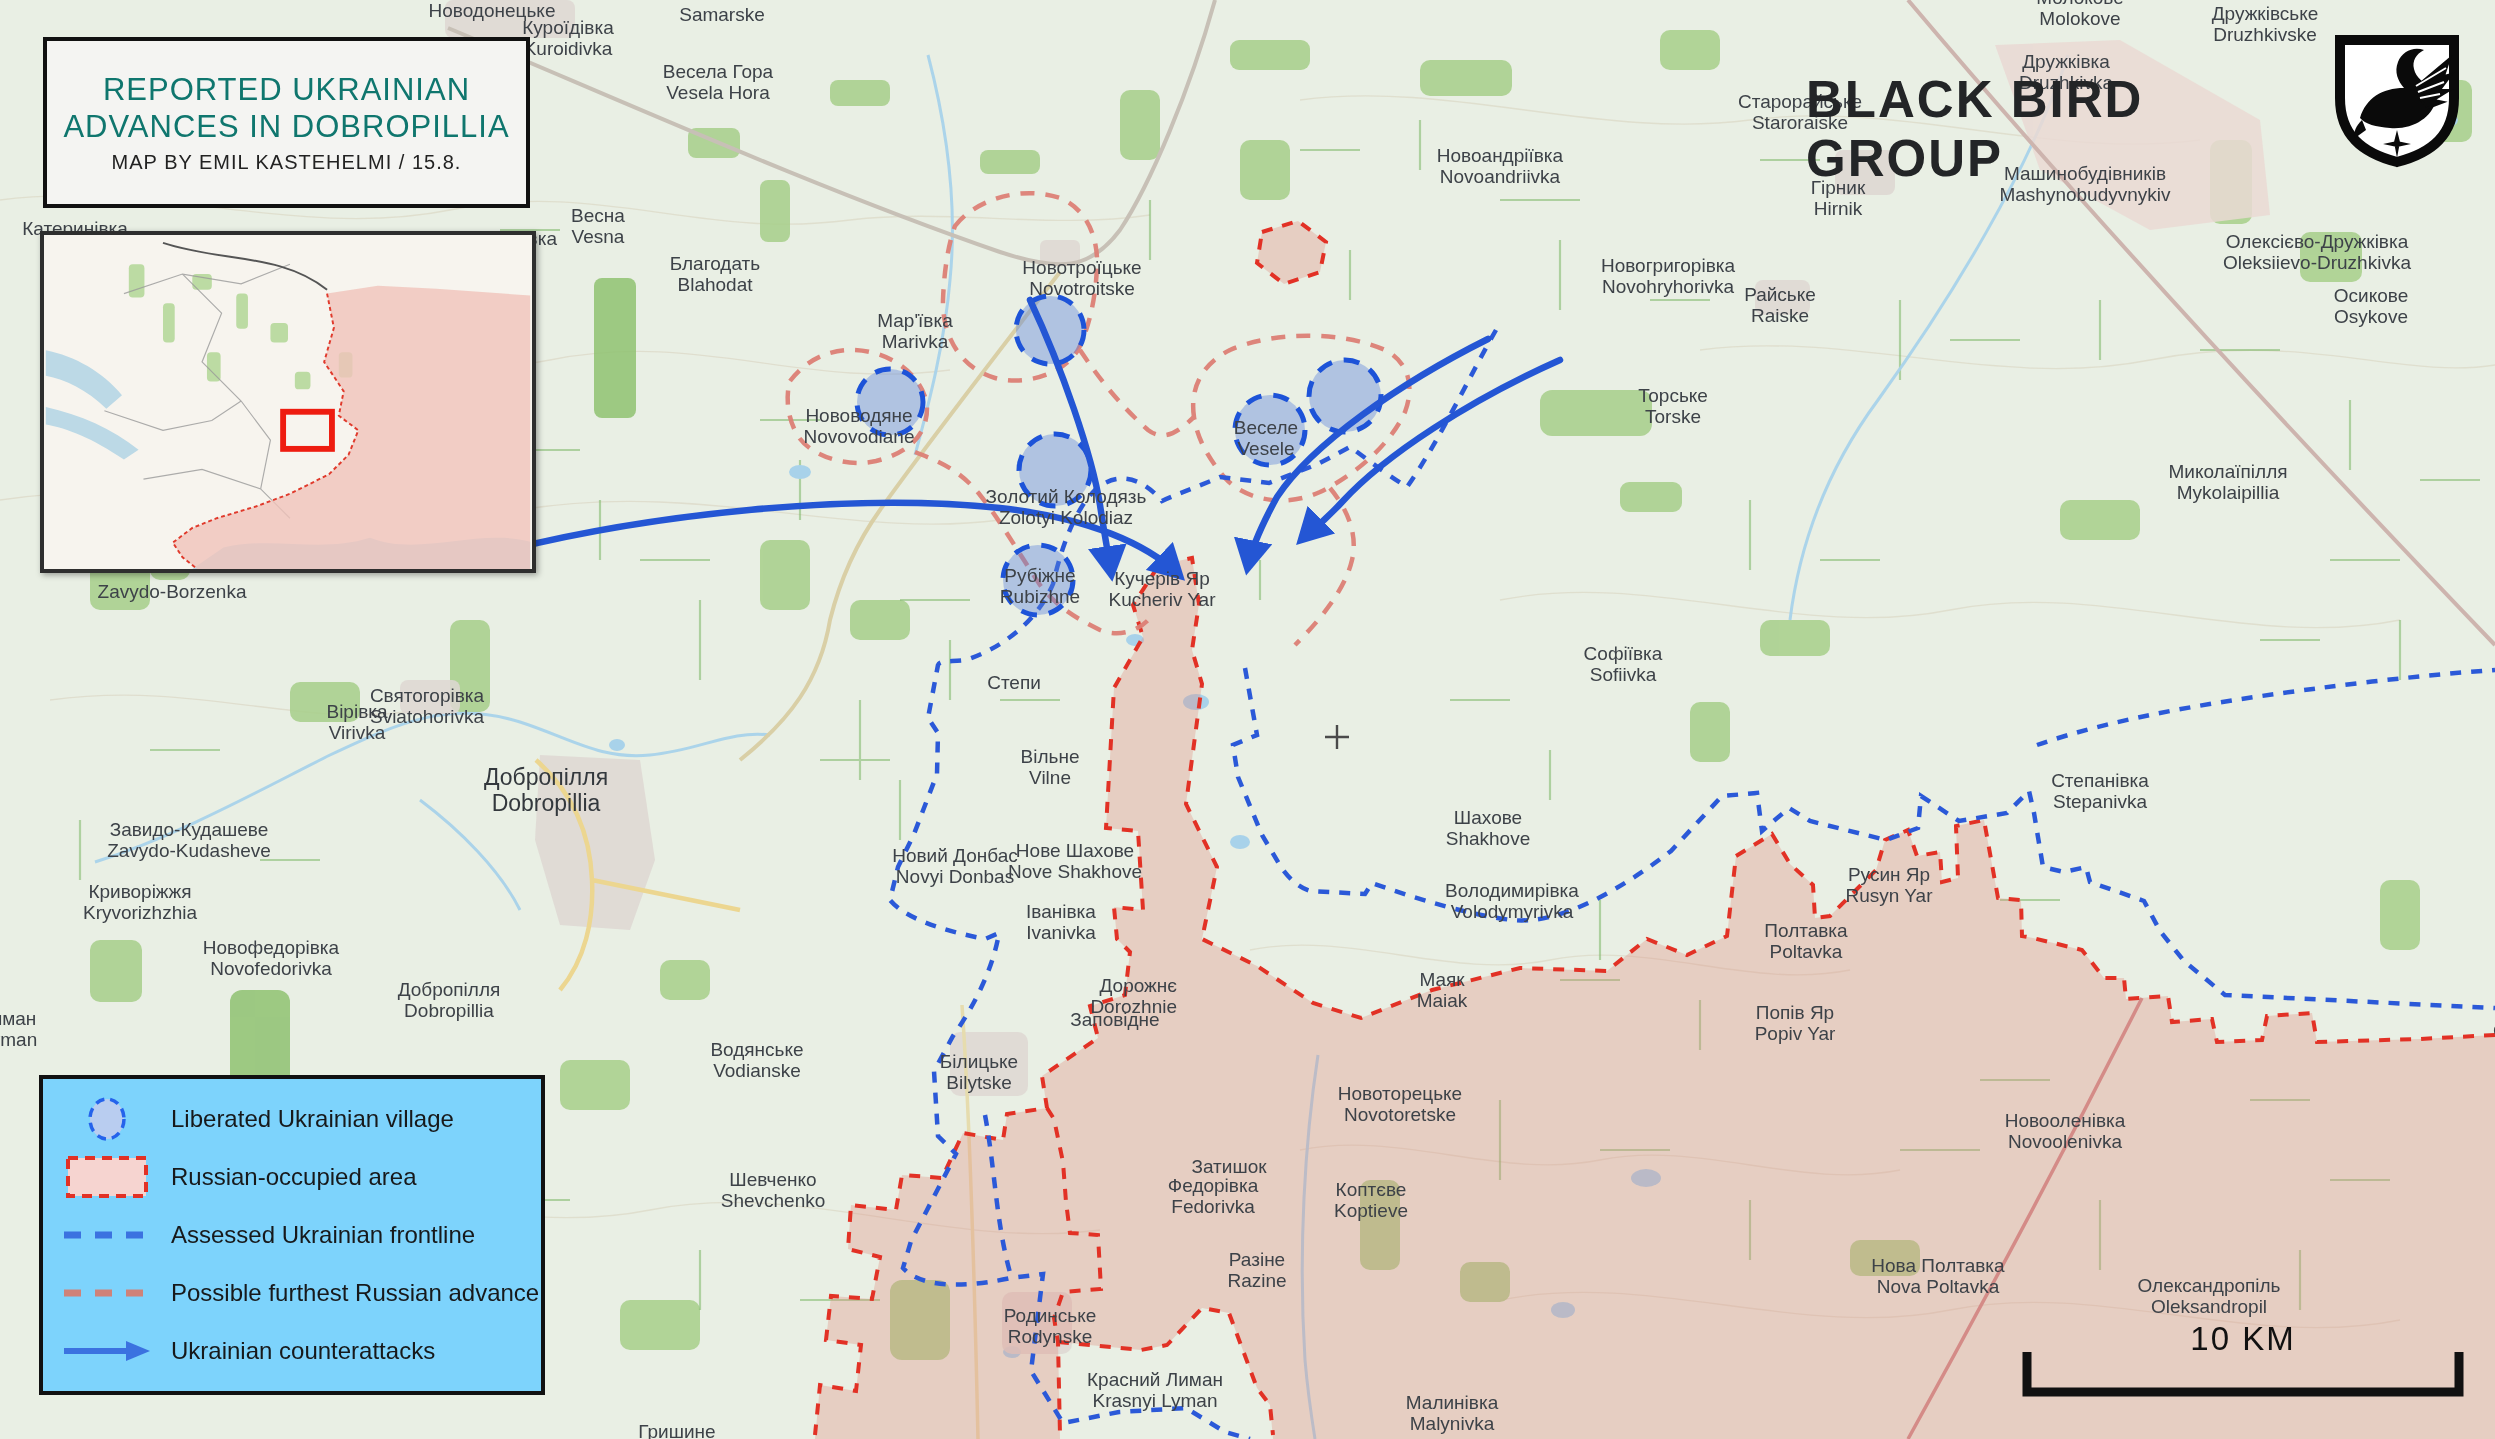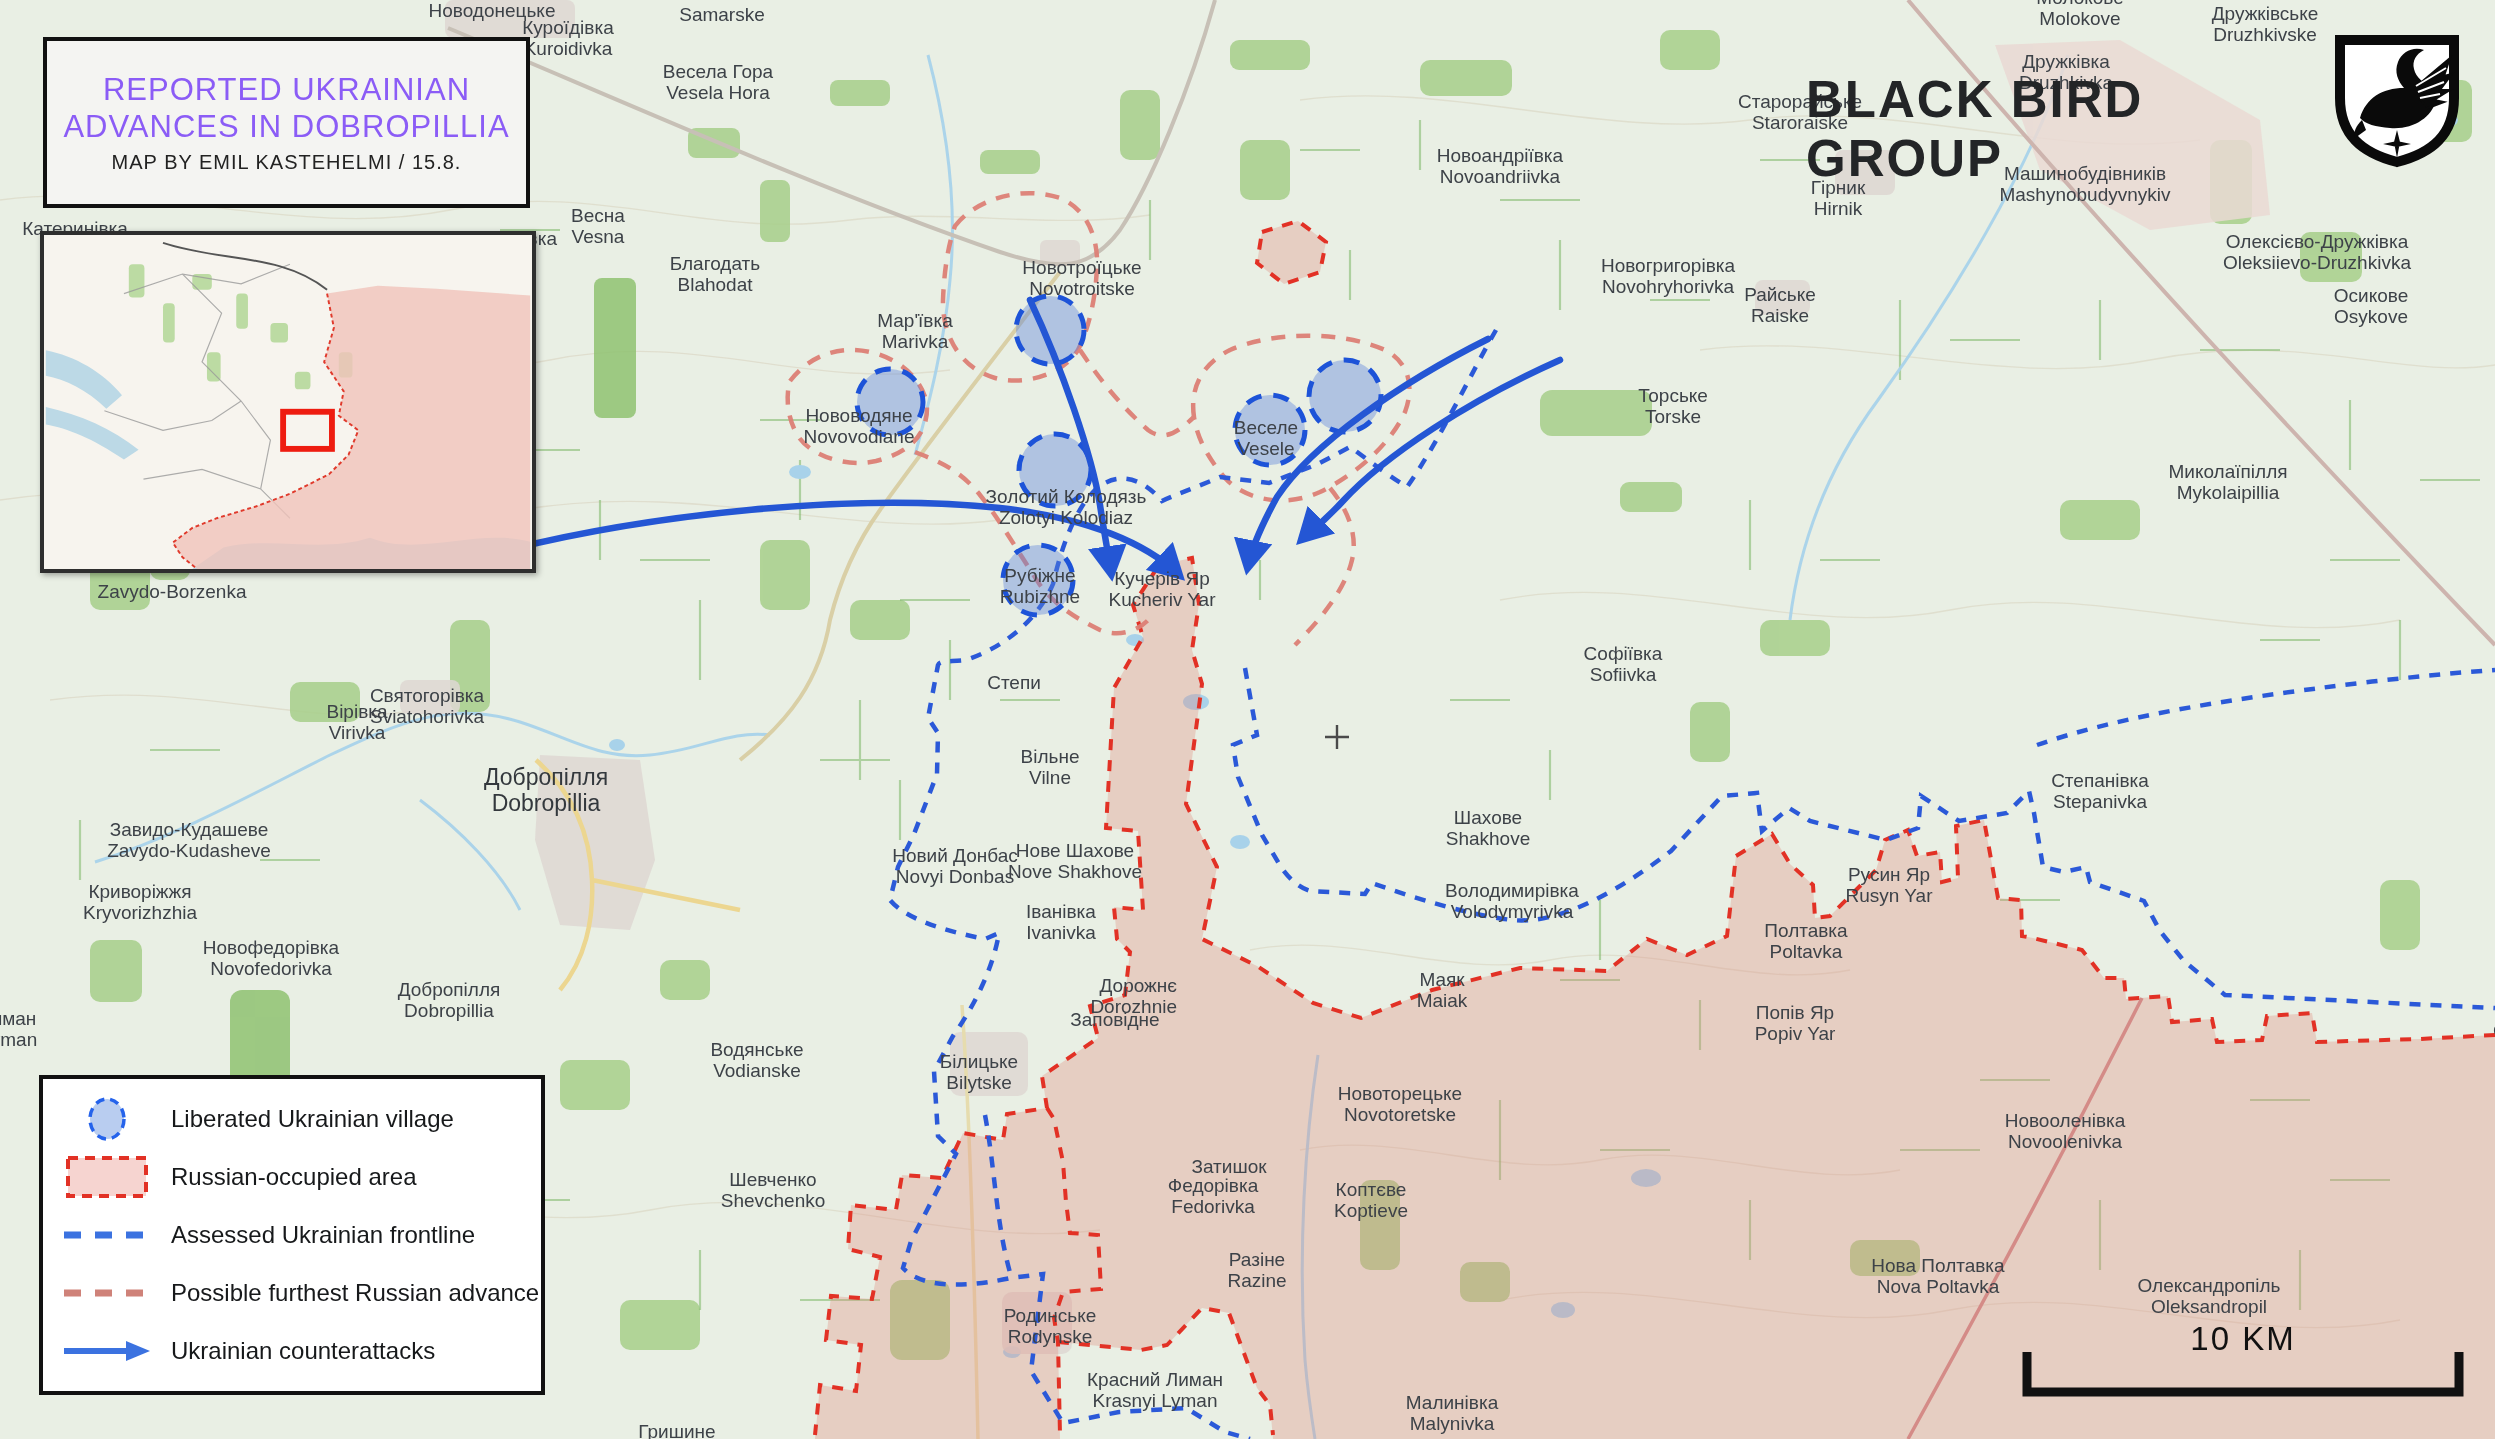--- a/index.html
+++ b/index.html
@@ -15,36 +15,36 @@
     text-shadow:-1px -1px 0 rgba(255,255,255,.85),1px -1px 0 rgba(255,255,255,.85),
 romance:-1px 1px 0 rgba(255,255,255,.85),1px 1px 0 rgba(255,255,255,.85),0 0 4px rgba(255,255,255,.9);}
   .place-label .uk{display:block;}
   .place-label .en{display:block;}
   .place-label.big{font-size:23px;line-height:26px;color:#33383d;}
 
   
   .titlebox{position:absolute;left:43px;top:37px;width:487px;height:171px;
     background:#f4f4f2;border:4px solid #111;box-sizing:border-box;
     display:flex;flex-direction:column;justify-content:center;align-items:center;}
-  .titlebox .t1,.titlebox .t2{font-size:31px;letter-spacing:1px;color:#8b5cf6;line-height:37px;}
+  .titlebox .t1,.titlebox .t2{font-size:31px;letter-spacing:1px;color:#0f766e;line-height:37px;}
   .titlebox .sub{font-size:20px;letter-spacing:1px;color:#222;margin-top:6px;}
 
   
   .inset{position:absolute;left:40px;top:231px;width:496px;height:342px;
     border:4px solid #2e2e2e;box-sizing:border-box;background:#f7f4ee;box-shadow:2px 2px 6px rgba(0,0,0,.35);}
   .inset svg{width:100%;height:100%;}
 
   
   .brandname{position:absolute;left:1806px;top:70px;width:520px;
     font-size:51px;letter-spacing:2px;color:#232527;font-weight:700;}
   .logo{position:absolute;left:2332px;top:34px;width:130px;height:134px;}
 
   
   .legend{position:absolute;left:39px;top:1075px;width:506px;height:320px;
-    background:#ffffff;border:4px solid #111;box-sizing:border-box;
+    background:#7dd3fc;border:4px solid #111;box-sizing:border-box;
     display:flex;flex-direction:column;justify-content:center;gap:14px;padding:10px 0;}
   .legend-row{display:flex;align-items:center;height:44px;}
   .legend-sym{width:128px;display:flex;justify-content:center;align-items:center;flex:none;}
   .legend-label{font-size:24px;color:#17191b;}
 
   
   .scalebar{position:absolute;left:2017px;top:1320px;width:452px;height:86px;}
   .scalebar .km{position:absolute;left:0;top:0;width:452px;text-align:center;
     font-size:33px;letter-spacing:2px;color:#111;}
   .scalebar svg{position:absolute;left:0;top:0;}

